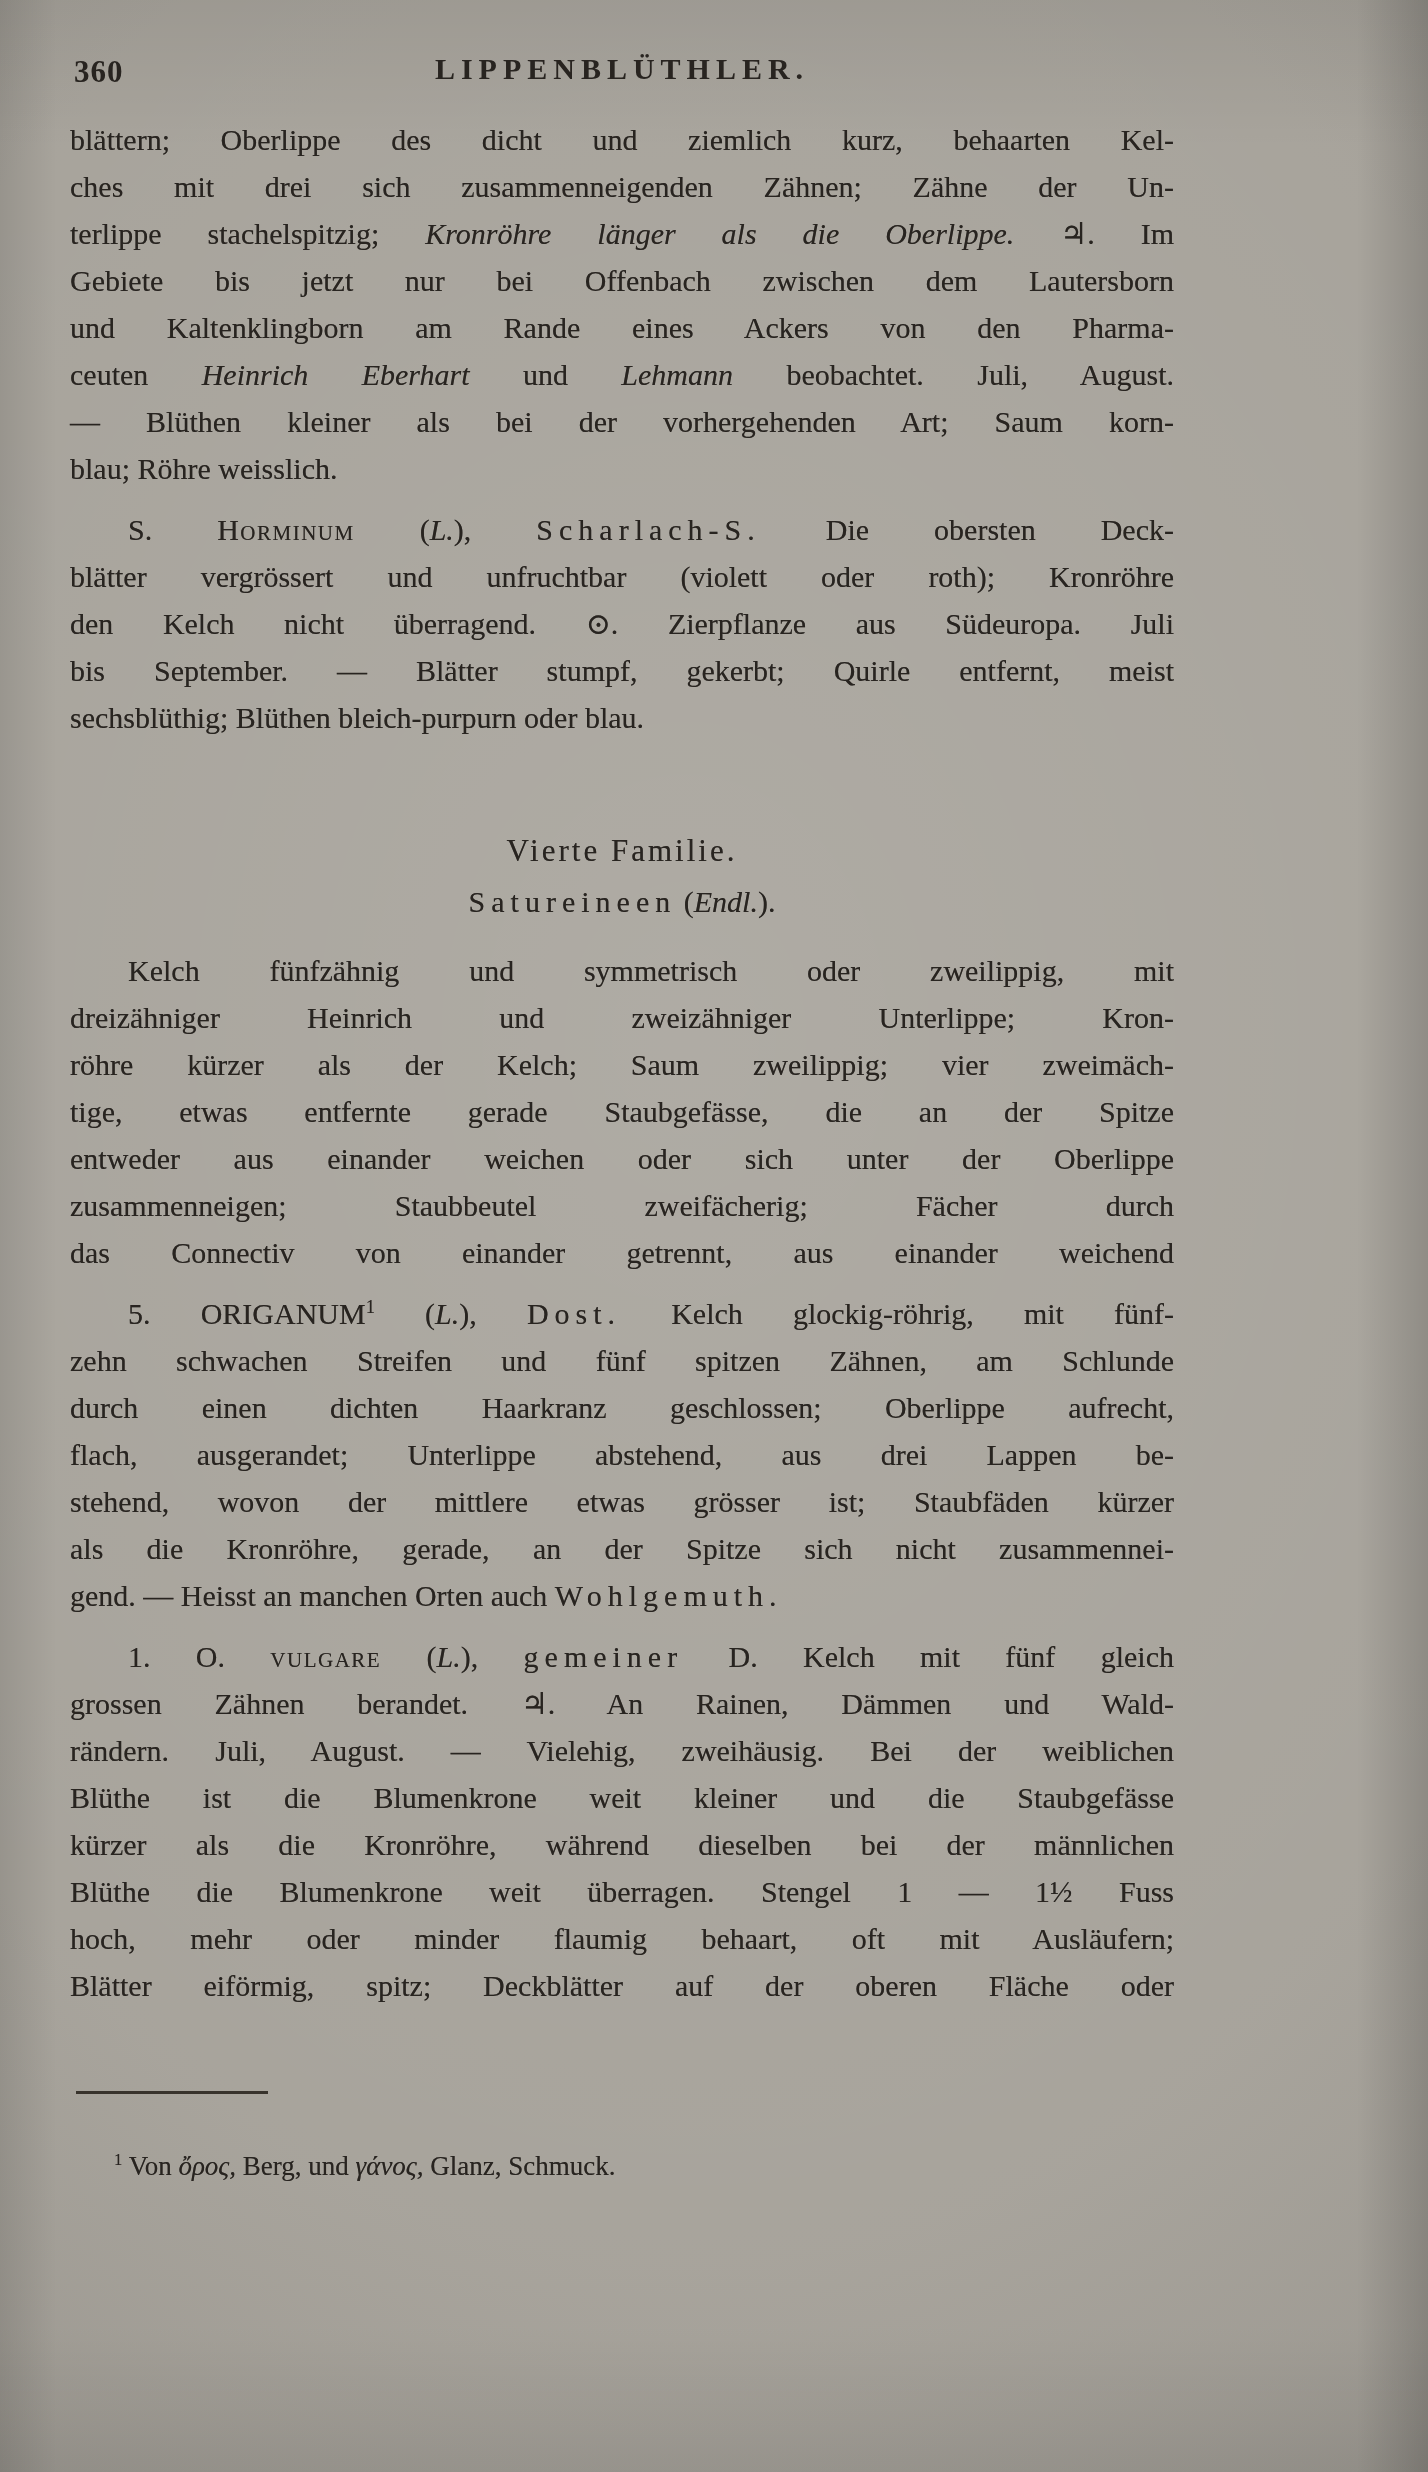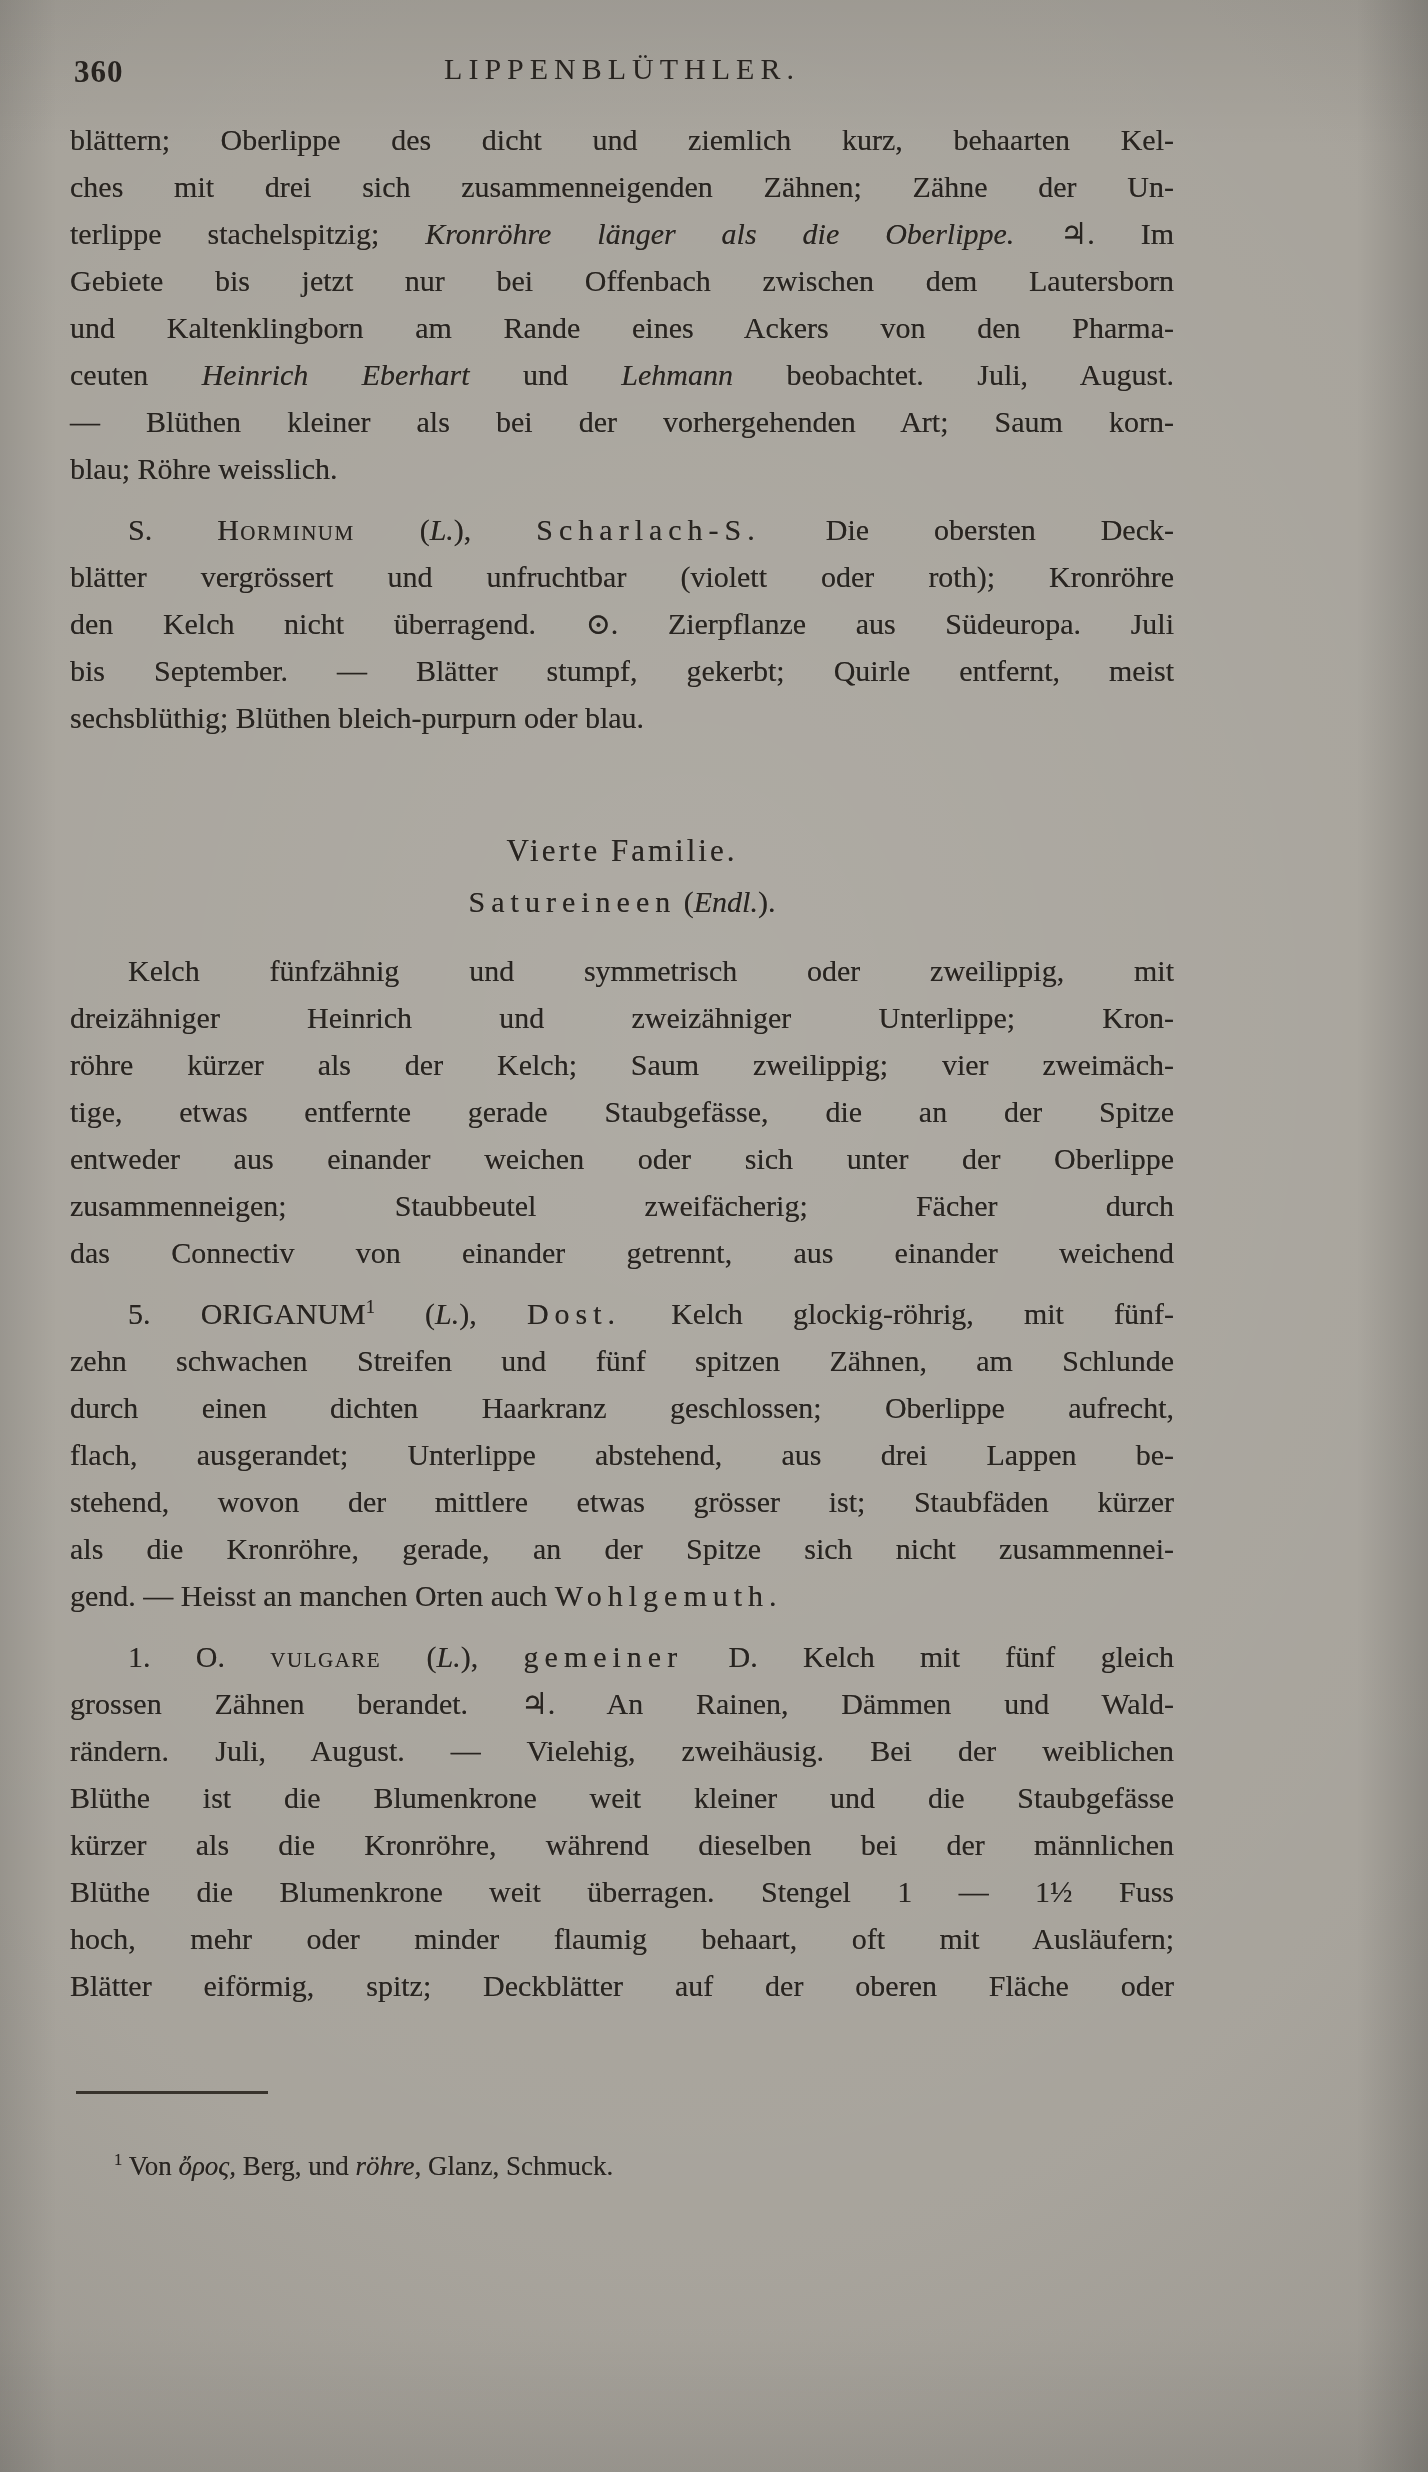--- a/index.html
+++ b/index.html
@@ -20,21 +20,21 @@
   }
   .sheet { position: absolute; left: 70px; top: 52px; width: 1104px; }
 
   .header { position: relative; height: 46px; margin-bottom: 18px; }
   .page-number {
     position: absolute; left: 4px; top: 2px;
     font-weight: bold; font-size: 31px; letter-spacing: 1px;
   }
   .running-header {
     display: block; text-align: center;
-    font-size: 30px; font-weight: normal; letter-spacing: 6px;
+    font-size: 30px; font-weight: bold; letter-spacing: 6px;
   }
 
   .line {
     font-size: 30px; line-height: 47px;
     text-align: justify; text-align-last: justify;
     text-shadow: 0 0 0.6px rgba(40,36,32,0.55);
   }
   .line.endline { text-align-last: left; }
   .line.indent  { text-indent: 58px; }
 
@@ -121,14 +121,14 @@
         <div class="line">rändern. Juli, August. — Vielehig, zweihäusig. Bei der weiblichen</div>
         <div class="line">Blüthe ist die Blumenkrone weit kleiner und die Staubgefässe</div>
         <div class="line">kürzer als die Kronröhre, während dieselben bei der männlichen</div>
         <div class="line">Blüthe die Blumenkrone weit überragen. Stengel 1 — 1½ Fuss</div>
         <div class="line">hoch, mehr oder minder flaumig behaart, oft mit Ausläufern;</div>
         <div class="line">Blätter eiförmig, spitz; Deckblätter auf der oberen Fläche oder</div>
       </div>
     </div>
 
   <div class="footnote-rule"></div>
-  <div class="footnote"><sup>1</sup> Von <i>ὄρος,</i> Berg, und <i>röhre,</i> Glanz, Schmuck.</div>
+  <div class="footnote"><sup>1</sup> Von <i>ὄρος,</i> Berg, und <i>γάνος,</i> Glanz, Schmuck.</div>
 </div>
 
 </body></html>

